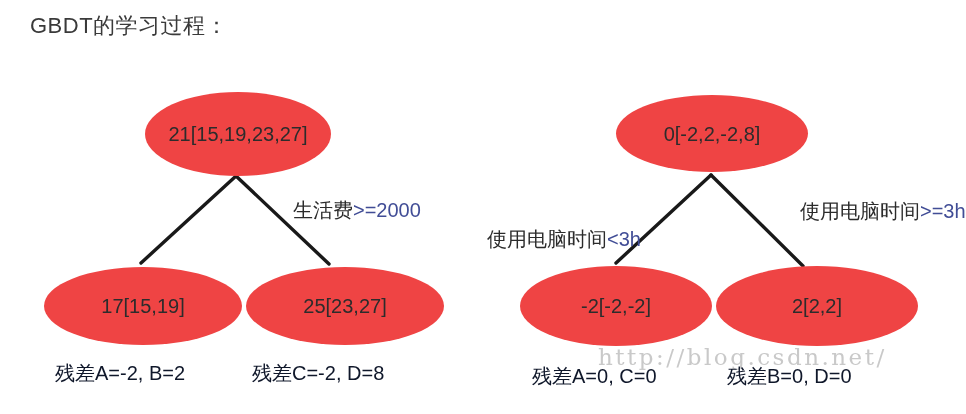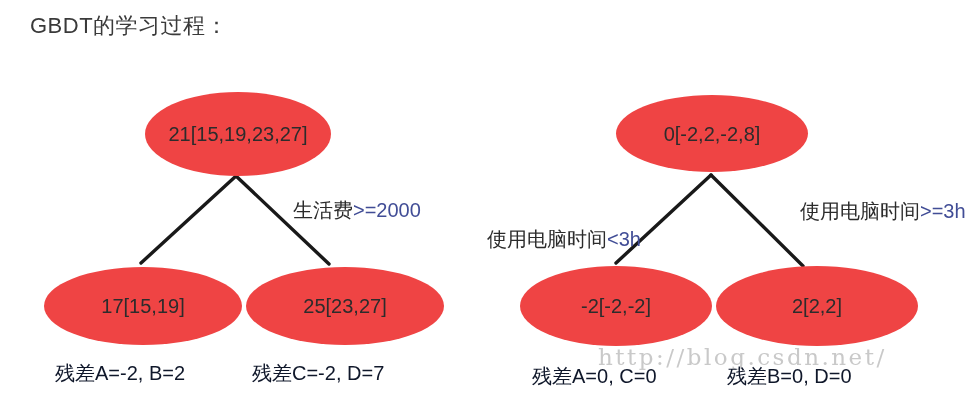--- a/index.html
+++ b/index.html
@@ -111,21 +111,21 @@
   <div class="node lt-leaf-l">
     <span>17</span>
     <span>[15,19]</span>
   </div>
   <div class="node lt-leaf-r">
     <span>25</span>
     <span>[23,27]</span>
   </div>
 
   <div class="residual res-lt-left">残差A=-2, B=2</div>
-  <div class="residual res-lt-right">残差C=-2, D=7</div>
+  <div class="residual res-lt-right">残差C=-2, D=8</div>
 
   <div class="node rt-root">
     <span>0</span>
     <span>[-2,2,-2,8]</span>
   </div>
 
   <div class="edge-label el-rt-left">
     <span class="feat">使用电脑时间</span><span class="cond">&lt;3h</span>
   </div>
   <div class="edge-label el-rt-right">

